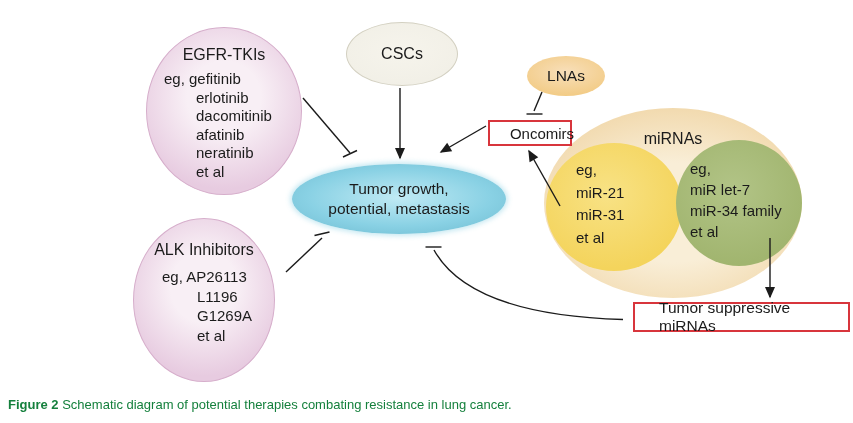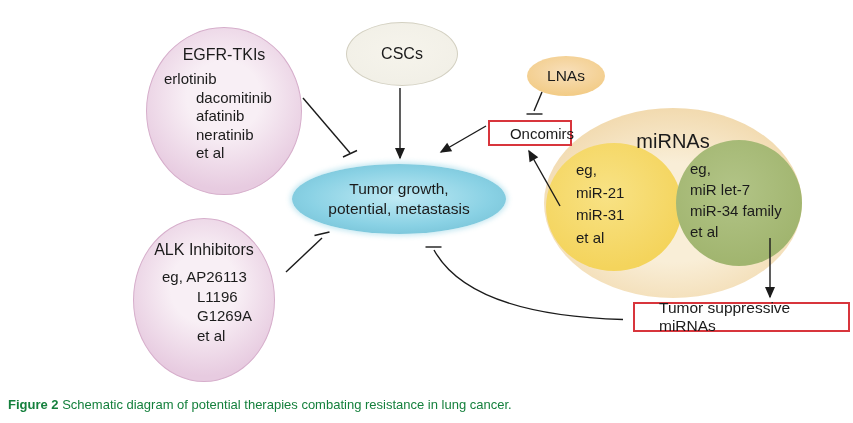--- a/index.html
+++ b/index.html
@@ -43,21 +43,21 @@
   .ellipse-title{text-align:center;font-size:16px;}
   .egfr .ellipse-title{padding-top:18px;}
   .alk .ellipse-title{padding-top:22px;}
   .drug-list{font-size:15px;}
   .egfr .drug-list{margin-top:6px;line-height:18.5px;}
   .egfr .drug-list > div{margin-left:49px;}
   .egfr .drug-list > div:first-child{margin-left:17px;}
   .alk .drug-list{margin-top:8px;line-height:19.5px;}
   .alk .drug-list > div{margin-left:63px;}
   .alk .drug-list > div:first-child{margin-left:28px;}
-  .mirna-label{position:absolute;left:544px;top:130px;width:258px;text-align:center;font-size:20px;}
+  .mirna-label{position:absolute;left:544px;top:130px;width:258px;text-align:center;font-size:16px;}
   .mir-list{position:absolute;font-size:15px;}
   .mir-onco{left:576px;top:159px;line-height:22.5px;}
   .mir-supp{left:690px;top:158px;line-height:21px;}
   .redbox{position:absolute;box-sizing:border-box;background:#fff;border:2px solid var(--red-accent);
         display:flex;align-items:center;justify-content:center;padding-left:24px;}
   .oncobox{left:488px;top:120px;width:84px;height:26px;font-size:15px;}
   .suppbox{left:633px;top:302px;width:217px;height:30px;font-size:15.5px;justify-content:flex-end;}
   .connectors{position:absolute;left:0;top:0;z-index:5;pointer-events:none;}
   .connectors path,.connectors line{stroke:var(--ink);stroke-width:1.4;fill:none;}
   .connectors marker path{fill:var(--ink);stroke:none;}
@@ -65,20 +65,21 @@
   .caption .bold{font-weight:bold;}
 </style>
 </head>
 <body>
 
 <div class="stage">
 
   <div class="ellipse egfr">
     <div class="ellipse-title">EGFR-TKIs</div>
     <div class="drug-list">
+        <div>eg, gefitinib</div>
         <div>erlotinib</div>
         <div>dacomitinib</div>
         <div>afatinib</div>
         <div>neratinib</div>
         <div>et al</div>
       </div>
   </div>
 
   <div class="ellipse cscs">
     <span>CSCs</span>

